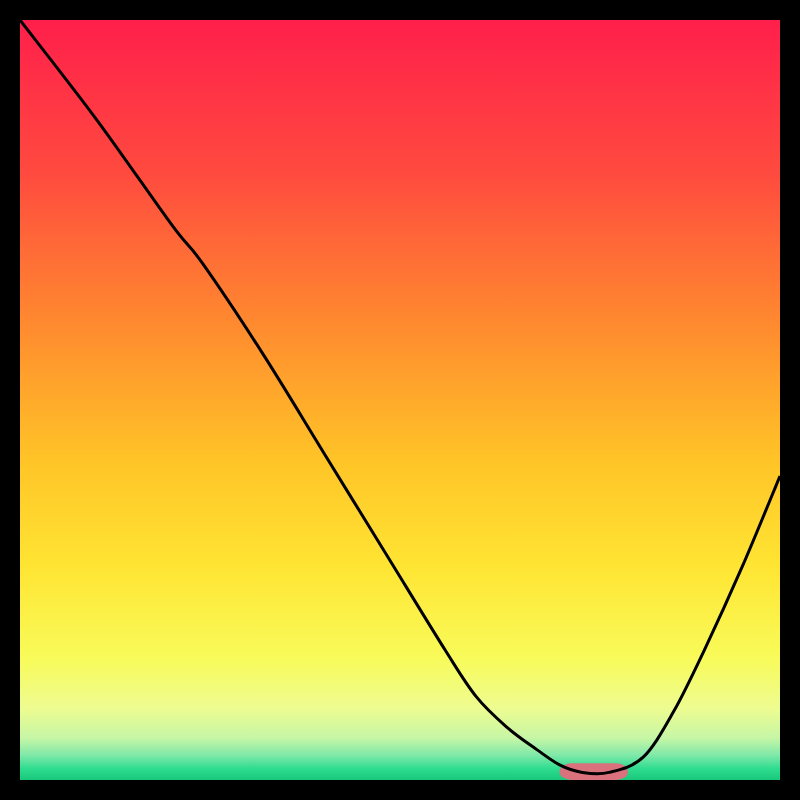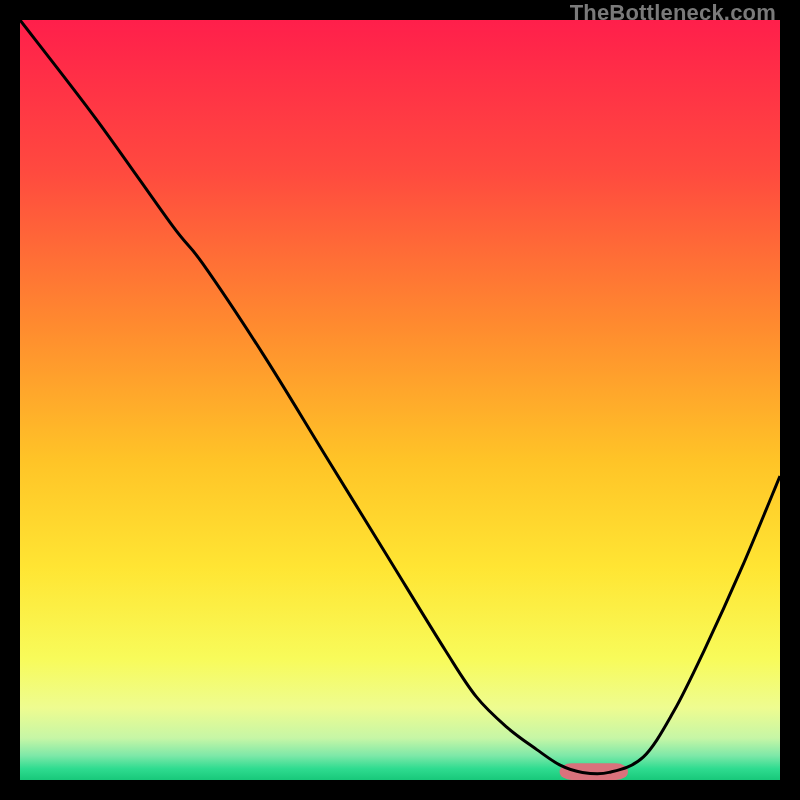--- a/index.html
+++ b/index.html
@@ -31,21 +31,20 @@
     font-size: 22px;
     font-weight: 600;
     letter-spacing: 0.2px;
     user-select: none;
   }
 </style>
 </head>
 <body>
 
 <div class="frame">
-  <div class="watermark">TheBottleneck.com</div>
 
   <svg class="plot" viewBox="0 0 100 100" preserveAspectRatio="none">
     <defs>
       <linearGradient id="bg-grad" x1="0" y1="0" x2="0" y2="1">
       <stop offset="0%" stop-color="#ff1f4b"></stop>
           <stop offset="20%" stop-color="#ff4a3f"></stop>
           <stop offset="40%" stop-color="#ff8a2f"></stop>
           <stop offset="57.99999999999999%" stop-color="#ffc427"></stop>
           <stop offset="72%" stop-color="#ffe533"></stop>
           <stop offset="84%" stop-color="#f8fb5a"></stop>

